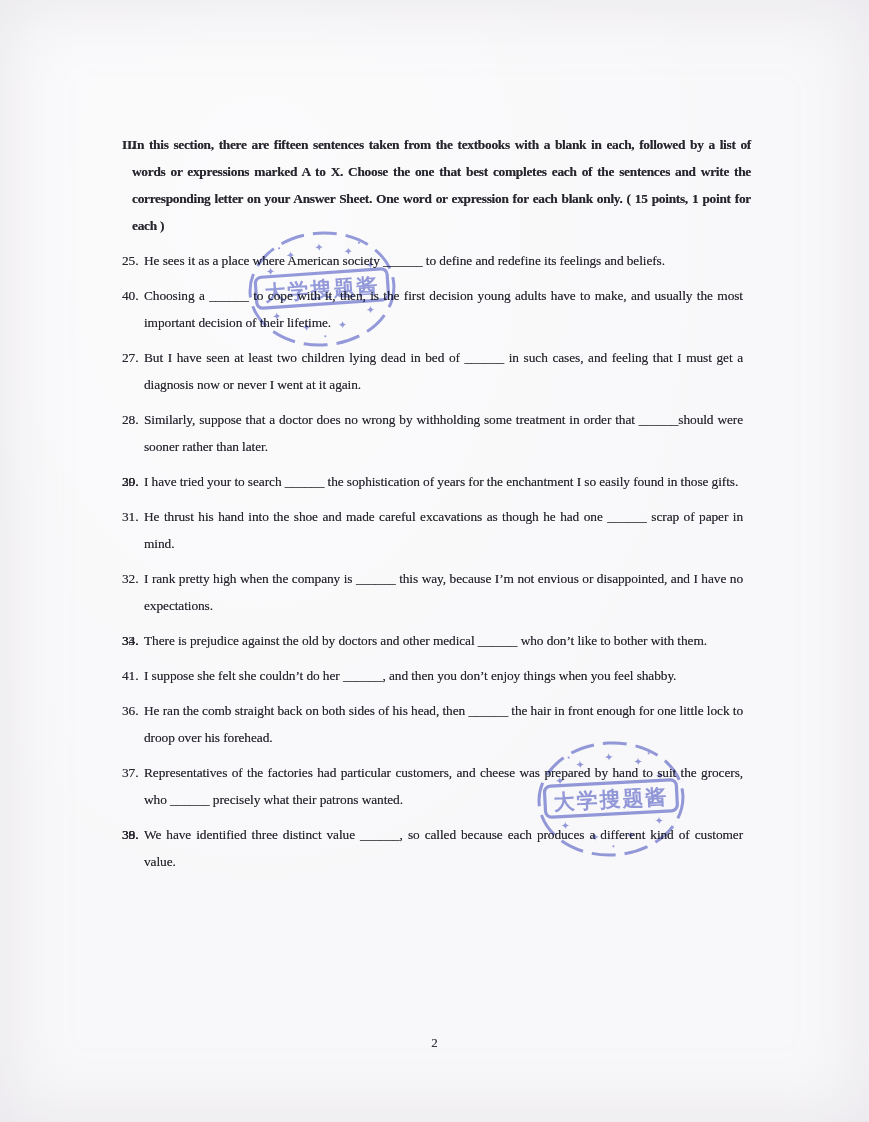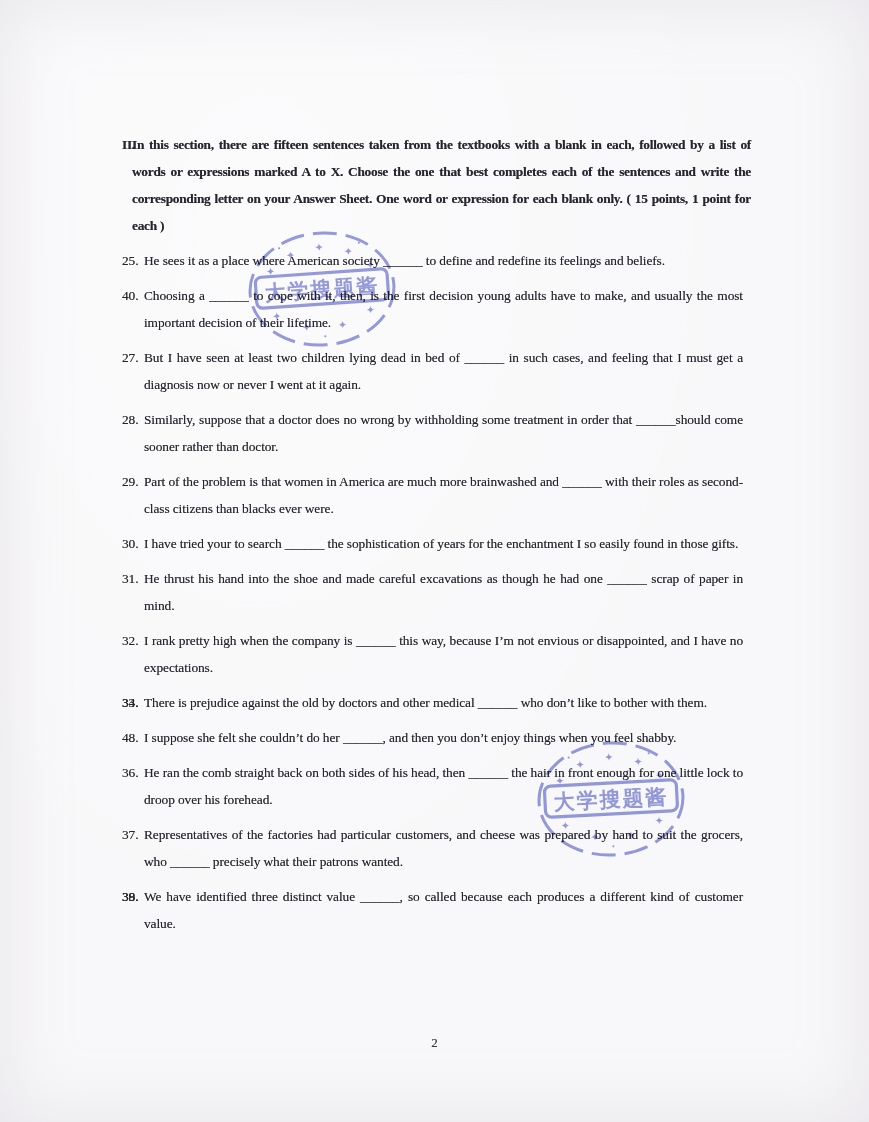--- a/index.html
+++ b/index.html
@@ -114,25 +114,24 @@
     <div class="question">
       <span class="qnum">40.</span>
       <span>Choosing a ______ to cope with it, then, is the first decision young adults have to make, and usually the most important decision of their lifetime.</span>
     </div>
     <div class="question">
       <span class="qnum">27.</span>
       <span>But I have seen at least two children lying dead in bed of ______ in such cases, and feeling that I must get a diagnosis now or never I went at it again.</span>
     </div>
     <div class="question">
       <span class="qnum">28.</span>
-      <span>Similarly, suppose that a doctor does no wrong by withholding some treatment in order that ______should come sooner rather than doctor.</span>
+      <span>Similarly, suppose that a doctor does no wrong by withholding some treatment in order that ______should were sooner rather than later.</span>
     </div>
     <div class="question">
       <span class="qnum">29.</span>
-      <span>Part of the problem is that women in America are much more brainwashed and ______ with their roles as second-class citizens than blacks ever were.</span>
     </div>
     <div class="question">
       <span class="qnum">30.</span>
       <span>I have tried your to search ______ the sophistication of years for the enchantment I so easily found in those gifts.</span>
     </div>
     <div class="question">
       <span class="qnum">31.</span>
       <span>He thrust his hand into the shoe and made careful excavations as though he had one ______ scrap of paper in mind.</span>
     </div>
     <div class="question">
@@ -140,21 +139,21 @@
       <span>I rank pretty high when the company is ______ this way, because I’m not envious or disappointed, and I have no expectations.</span>
     </div>
     <div class="question">
       <span class="qnum">33.</span>
     </div>
     <div class="question">
       <span class="qnum">34.</span>
       <span>There is prejudice against the old by doctors and other medical ______ who don’t like to bother with them.</span>
     </div>
     <div class="question">
-      <span class="qnum">48.</span>
+      <span class="qnum">41.</span>
       <span>I suppose she felt she couldn’t do her ______, and then you don’t enjoy things when you feel shabby.</span>
     </div>
     <div class="question">
       <span class="qnum">36.</span>
       <span>He ran the comb straight back on both sides of his head, then ______ the hair in front enough for one little lock to droop over his forehead.</span>
     </div>
     <div class="question">
       <span class="qnum">37.</span>
       <span>Representatives of the factories had particular customers, and cheese was prepared by hand to suit the grocers, who ______ precisely what their patrons wanted.</span>
     </div>

